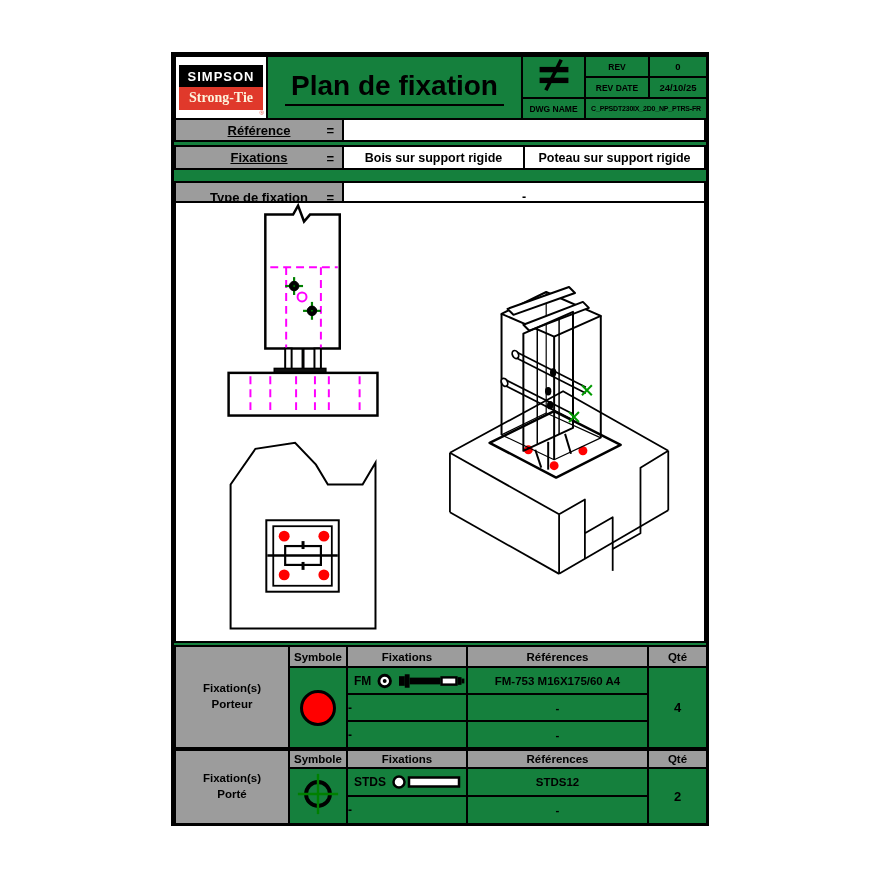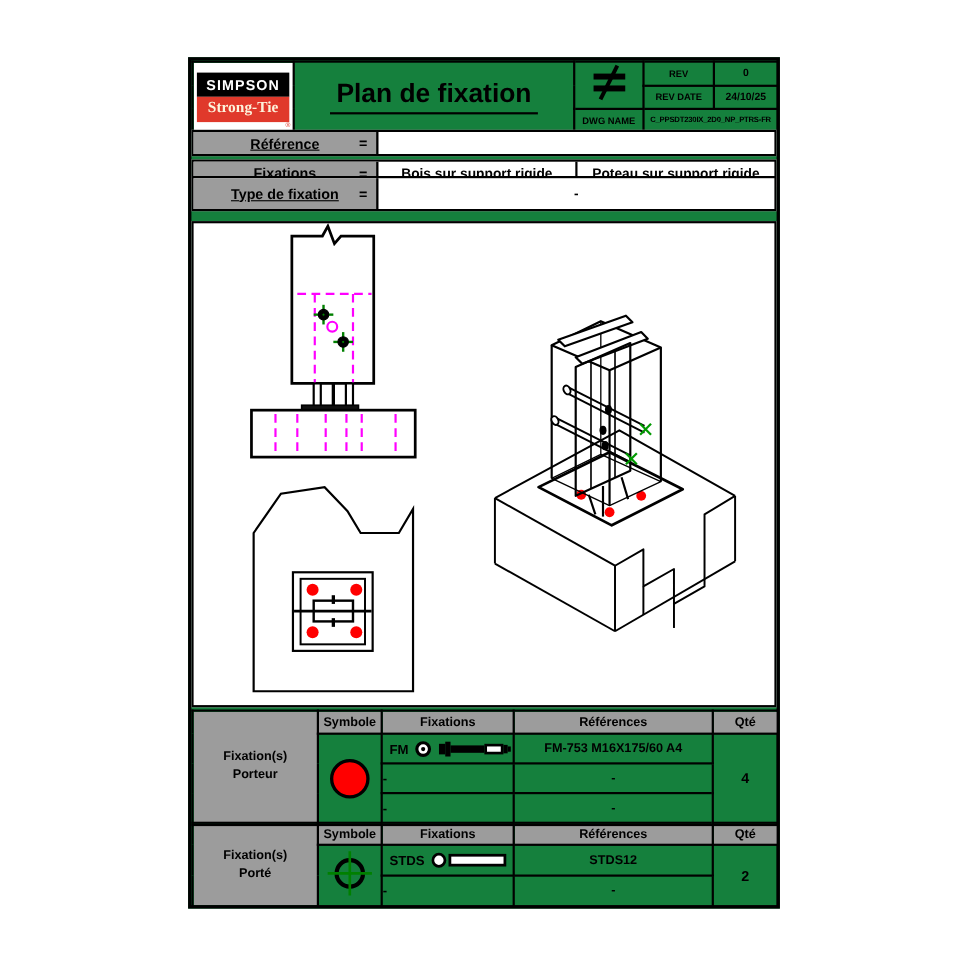--- a/index.html
+++ b/index.html
@@ -12,21 +12,21 @@
   
   table.tb{border-collapse:collapse;table-layout:fixed;width:532px;}
   table.tb td{border:2px solid #000;padding:0;vertical-align:middle;text-align:center;overflow:hidden;}
   .logo-cell{background:#fff;}
   .logo-wrap{padding:2px 3px;position:relative;}
   .logo-black{background:#000;color:#fff;font-weight:bold;font-size:13px;letter-spacing:1px;
               padding:4px 0 3px 0;text-align:center;}
   .logo-red{background:#E0392B;color:#FDF3DC;font-family:"Liberation Serif",serif;
             font-weight:bold;font-size:14px;padding:3px 0 4px 0;text-align:center;}
   .logo-reg{position:absolute;right:2px;bottom:-4px;font-size:6px;color:#E0392B;}
-  .doc-title{font-size:24px;font-weight:bold;margin-left:19px;}
+  .doc-title{font-size:28px;font-weight:bold;margin-left:19px;}
   .doc-title span{display:inline-block;border-bottom:2.5px solid #000;padding:0 6px 2px 6px;}
   .tb-small{font-size:8.5px;font-weight:bold;}
   .tb-val{font-size:9.5px;font-weight:bold;}
   .tb-dwg{font-size:7px;font-weight:bold;letter-spacing:-0.2px;white-space:nowrap;}
 
   
   .refrow{display:flex;border:2px solid #000;background:#fff;align-items:stretch;}
   .ref-label{width:166px;background:#9C9C9C;border-right:2px solid #000;position:relative;
              display:flex;align-items:center;justify-content:center;
              font-size:13px;font-weight:bold;text-decoration:underline;}
@@ -112,21 +112,21 @@
       <div class="ref-label">
         <span>Fixations</span>
         <span class="ref-eq">=</span>
       </div>
       <div class="ref-vals">
         <div class="ref-val">Bois sur support rigide</div>
         <div class="ref-val">Poteau sur support rigide</div>
       </div>
     </div>
 
-    <div class="refrow abs" style="left:0;top:105px;width:532px;height:32px;">
+    <div class="refrow abs" style="left:0;top:126px;width:532px;height:32px;">
       <div class="ref-label">
         <span>Type de fixation</span>
         <span class="ref-eq">=</span>
       </div>
       <div class="ref-vals">
         <div class="ref-val">-</div>
       </div>
     </div>
 
     <div class="drawing-area abs" style="left:0;top:146px;width:532px;height:442px;">

